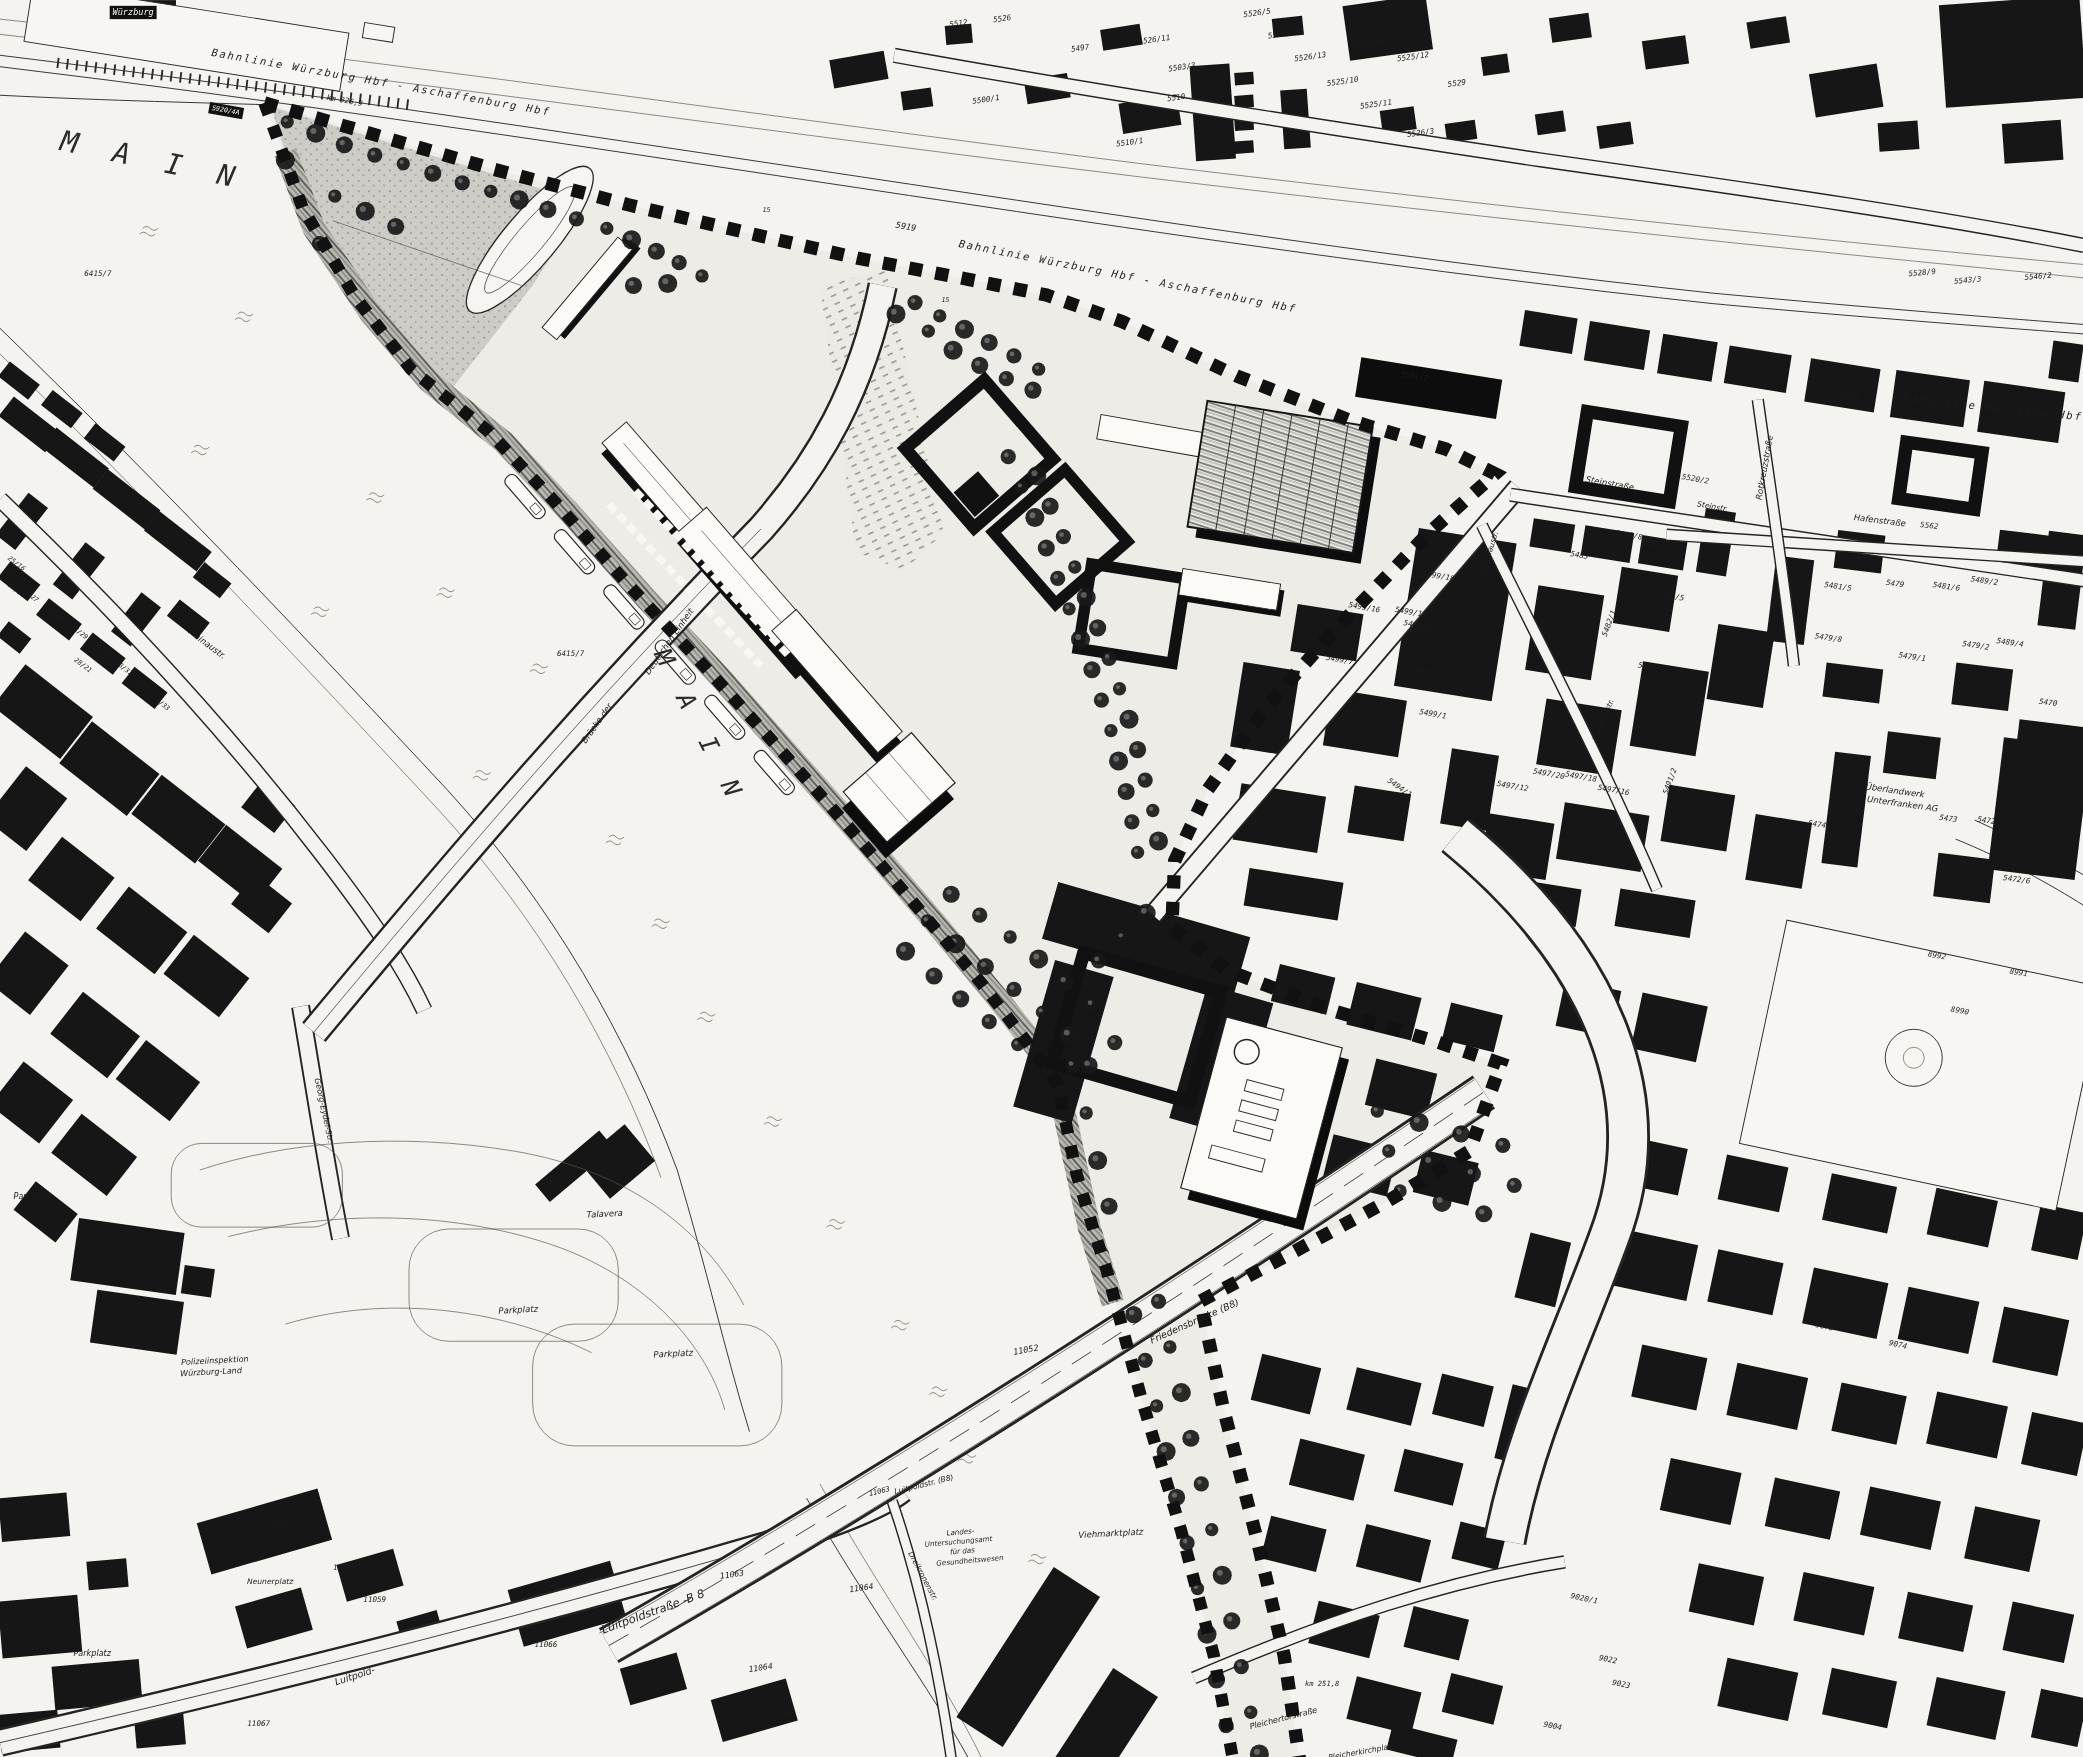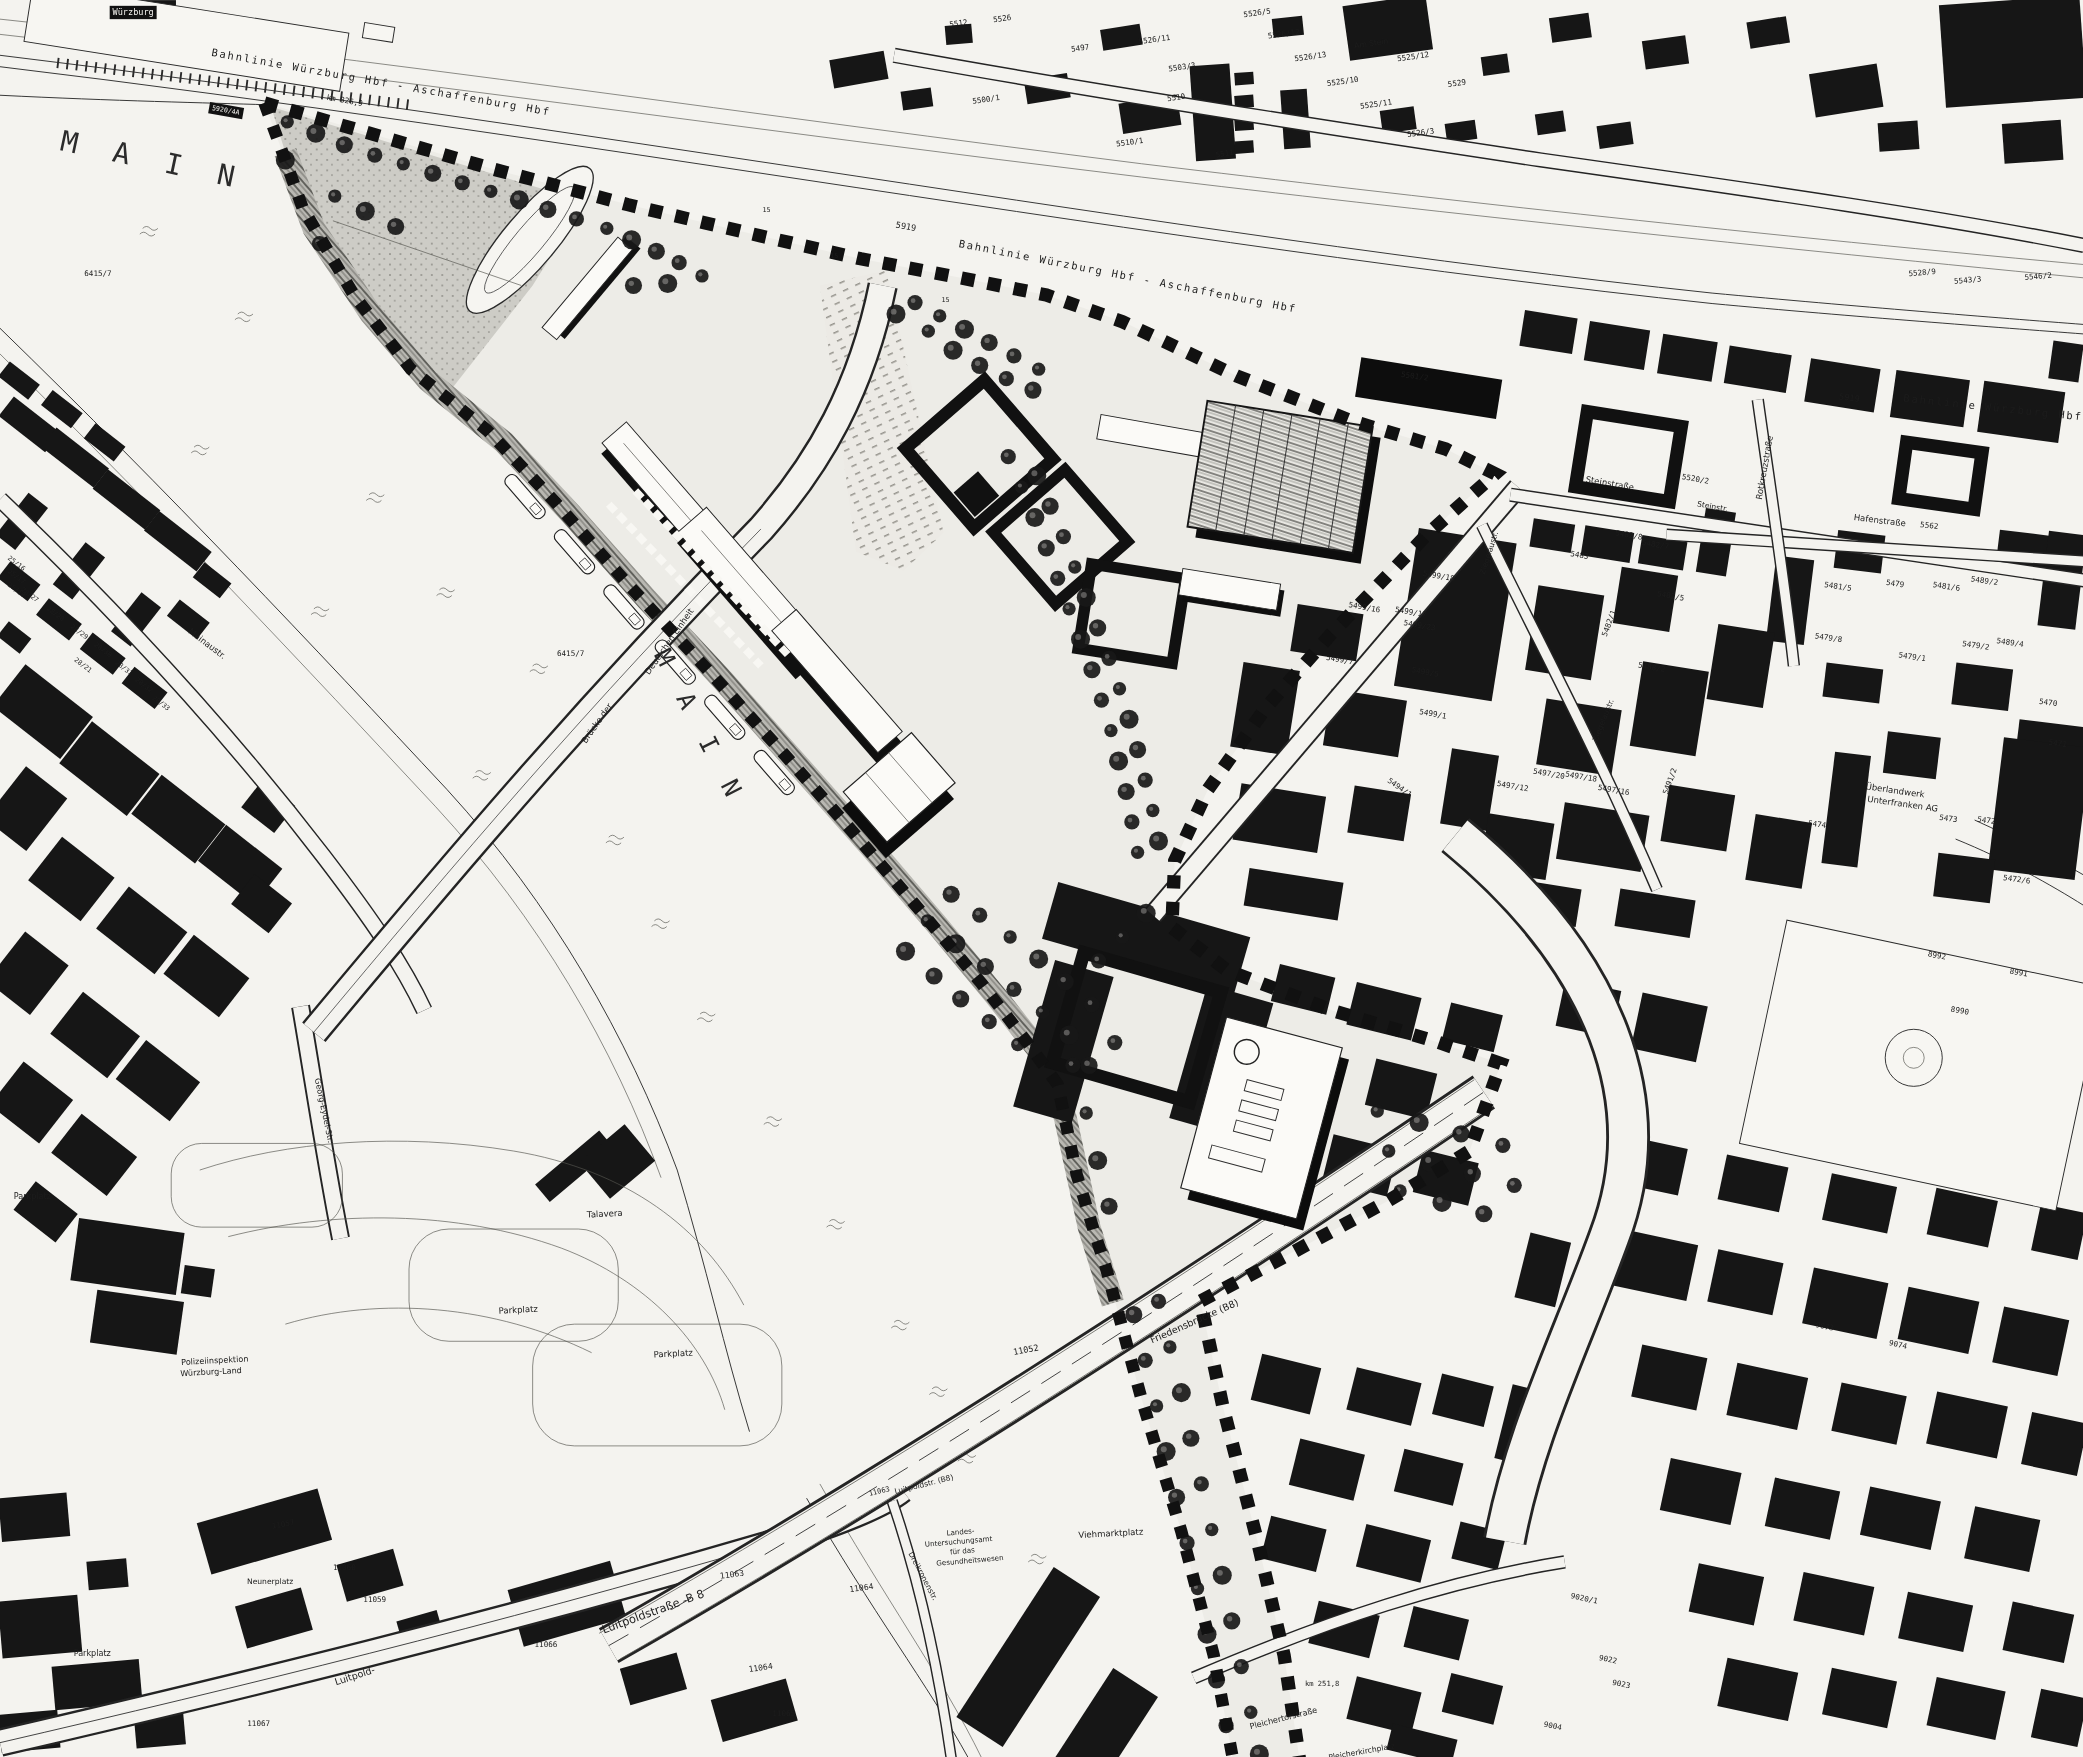--- a/index.html
+++ b/index.html
@@ -1,16 +1,16 @@
 <!DOCTYPE html>
 <html style="font-size:15px"><head>
 <meta charset="utf-8">
 <style>
   html,body{margin:0;padding:0;background:#dddcd8;}
-  .map-wrap{width:2084px;height:1758px;position:relative;background:#f4f3ef;overflow:hidden;}
+  .map-wrap{width:2084px;height:1758px;position:relative;background:#f4f3ef;overflow:hidden;font-style:italic;}
   svg{display:block;}
   text{font-family:"DejaVu Sans Mono","Liberation Mono",monospace;fill:#1c1c1c;}
   text.name{font-family:"DejaVu Sans","Liberation Sans",sans-serif;}
   text.river{letter-spacing:10px;fill:#2b2b2b;}
   text.rail{letter-spacing:2px;}
   text.tag{fill:#f4f3ef;}
   .thin{stroke:#2e2e2e;stroke-width:1;fill:none;}
   .hair{stroke:#55544f;stroke-width:.7;fill:none;}
 </style>
 </head>

